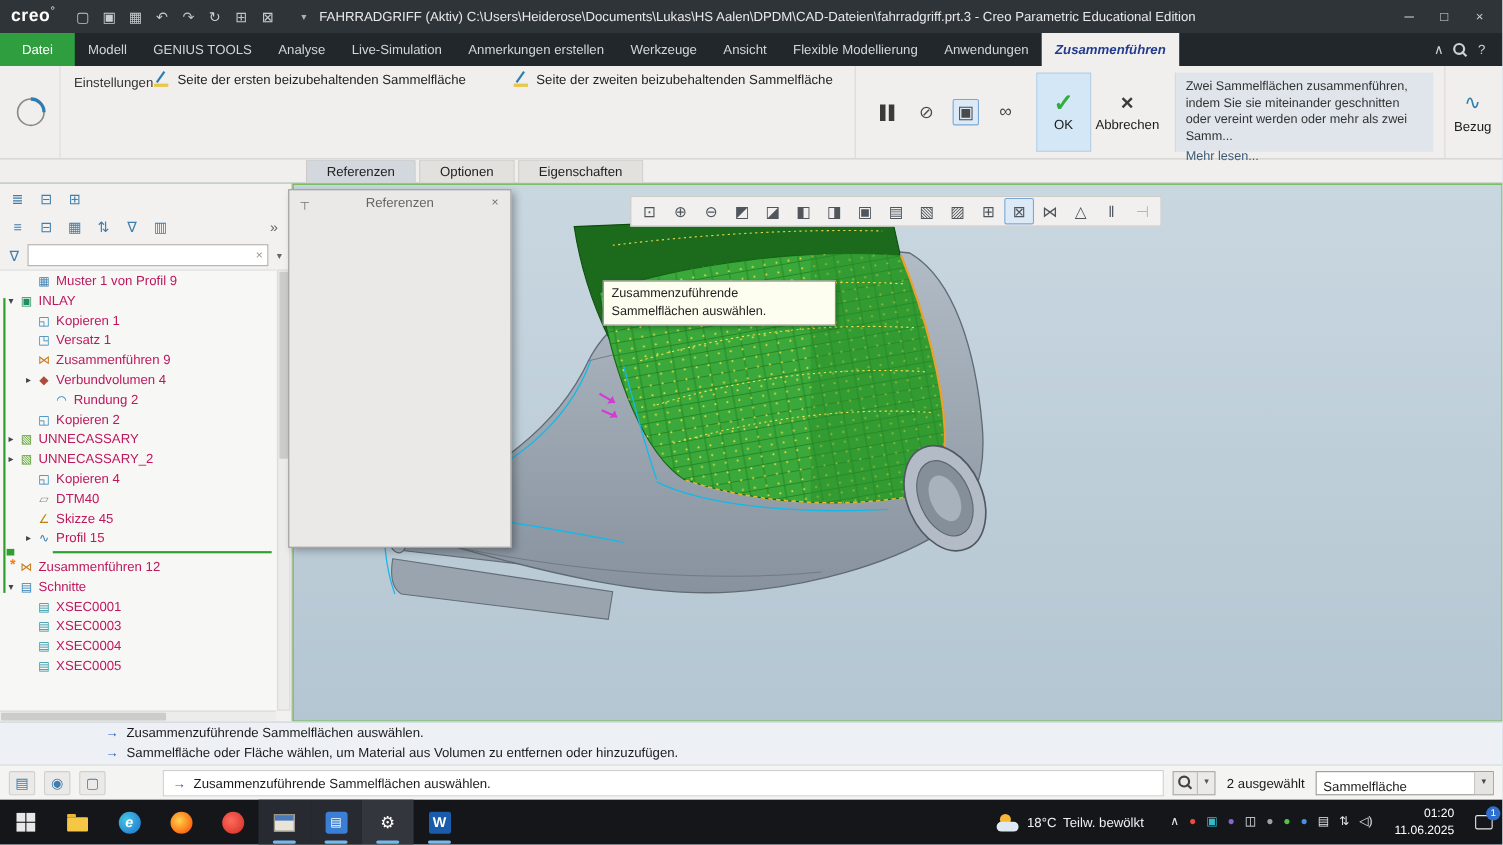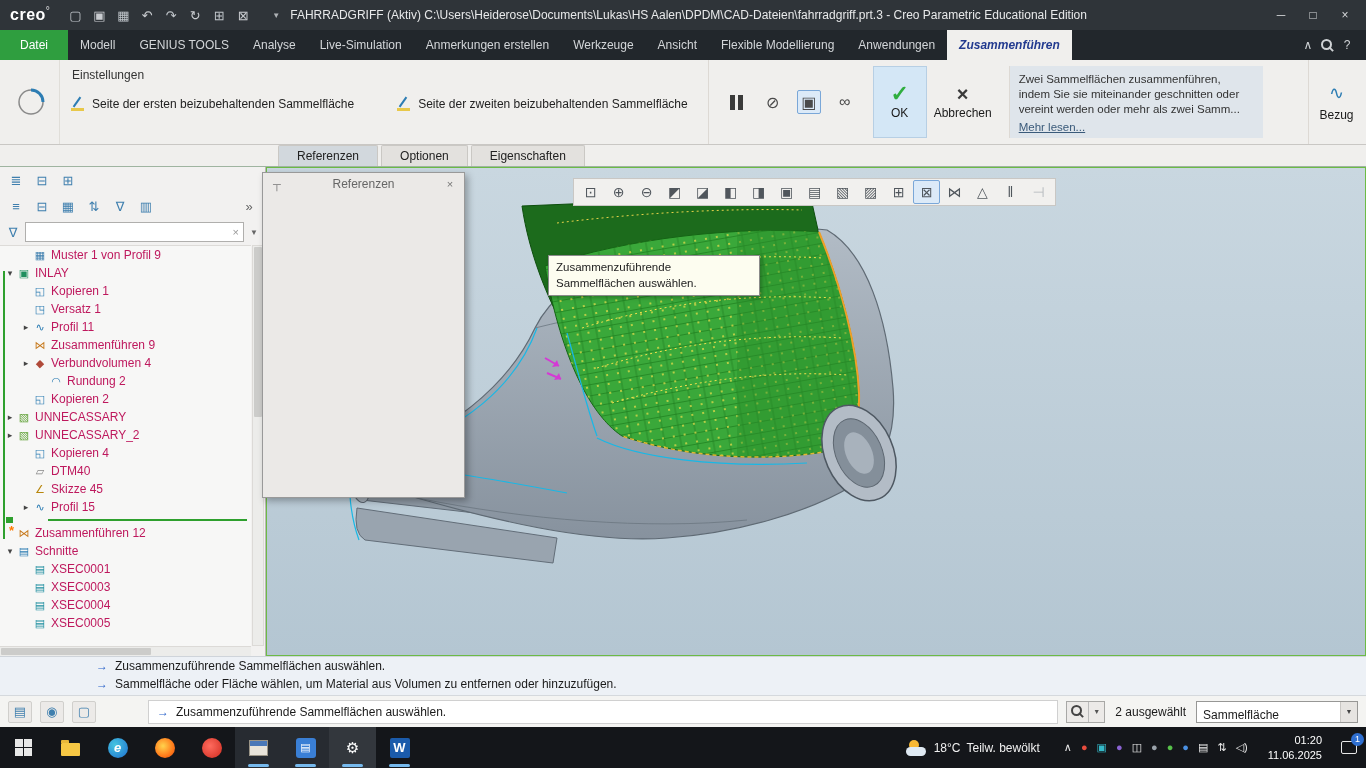--- a/index.html
+++ b/index.html
@@ -25,38 +25,38 @@
 .rtab.active{background:#f0efed;color:#223a8f;font-style:italic;font-weight:bold}
 .tabbar-right{margin-left:auto;display:flex;align-items:center;padding-right:6px}
 .tbico{width:26px;height:30px;display:flex;align-items:center;justify-content:center;color:#cfd2d5;font-size:12px}
 .mag{position:relative;width:13px;height:13px;display:inline-block}
 .mag::before{content:"";position:absolute;width:7px;height:7px;border:2px solid currentColor;border-radius:50%;left:0;top:0}
 .mag::after{content:"";position:absolute;width:6px;height:2px;background:currentColor;transform:rotate(45deg);left:7px;top:9px}
 
 
 .ribbon{height:85px;background:#f0efed;border-bottom:1px solid #c9c7c4;display:flex;align-items:stretch;padding:0 2px}
 .feat-cell{width:58px;display:flex;align-items:center;justify-content:center;border-right:1px solid #e0ded9}
-.settings-group{padding:4px 10px;display:flex;flex-direction:column}
+.settings-group{padding:4px 10px;display:flex;flex-direction:row}
 .group-title{font-size:12px;color:#333;margin:4px 0 14px 2px}
 .options-row{display:flex;gap:42px;align-items:flex-start}
 .opt{display:flex;align-items:center;gap:7px;color:#222;white-space:nowrap}
 .opt-icon{width:15px;height:15px;position:relative;display:inline-block}
 .opt-icon::before{content:"";position:absolute;left:6px;top:0;width:2px;height:12px;background:#2d7db3;transform:rotate(35deg)}
 .opt-icon::after{content:"";position:absolute;bottom:0;left:1px;right:1px;height:3px;background:#e8c84a}
 .mid-icons{display:flex;align-items:center;gap:12px;padding:0 16px;border-left:1px solid #ddd9d4;margin-left:10px}
 .mbtn{min-width:24px;height:24px;display:flex;align-items:center;justify-content:center;font-size:16px;color:#4a4a4a;border:1px solid transparent;border-radius:2px}
 .mbtn.active{background:#dceaf8;border-color:#7aa7d8}
 .mbtn.pause{gap:3px}
 .mbtn.pause::before,.mbtn.pause::after{content:"";width:5px;height:15px;background:#3a3a3a}
 .ok-block{width:54px;margin:6px 0;display:flex;flex-direction:column;align-items:center;justify-content:center;background:#d4e7f6;border:1px solid #b7cfe4;gap:2px}
 .okcheck{font-size:22px;font-weight:bold;color:#2fae3f;line-height:20px}
 .cancel-block{width:72px;margin:6px 0;display:flex;flex-direction:column;align-items:center;justify-content:center;gap:2px}
 .cancelx{font-size:20px;font-weight:bold;color:#3a3a3a;line-height:20px}
 .info-panel{width:254px;margin:6px 10px;background:#dfe5eb;padding:6px 9px;font-size:11.5px;color:#333;line-height:1.3;border-left:1px solid #ddd9d4}
-.info-link{display:inline-block;margin-top:3px;color:#3a5a7a;text-decoration:underline;cursor:pointer}
+.info-link{display:inline-block;margin-top:3px;color:#3a5a7a;cursor:pointer}
 .bezug-block{width:56px;display:flex;flex-direction:column;align-items:center;justify-content:center;gap:4px;border-left:1px solid #ddd9d4;margin-left:auto}
 .bezug-icon{font-size:18px;color:#2d7db3}
 
 
 .subtabs{height:22px;background:#f0efed;display:flex;align-items:flex-end;padding-left:278px;gap:3px;border-bottom:1px solid #9fb4a0}
 .stab{padding:3px 18px 3px;font-size:12px;color:#222;background:#e3e1de;border:1px solid #cac8c4;border-bottom:none;border-radius:2px 2px 0 0}
 .stab.active{background:#d2d8dd}
 
 
 .main{position:absolute;top:167px;left:0;width:1366px;height:489px;display:flex}
@@ -360,25 +360,20 @@
             <span class="ticon copy"></span>
             <span class="tlabel">Kopieren 1</span>
           </div>
 
           <div class="trow ind1">
             <span class="exp none"></span>
             <span class="ticon offset"></span>
             <span class="tlabel">Versatz 1</span>
           </div>
 
-          <div class="trow ind1">
-            <span class="exp closed"></span>
-            <span class="ticon profile"></span>
-            <span class="tlabel">Profil 11</span>
-          </div>
 
           <div class="trow ind1">
             <span class="exp none"></span>
             <span class="ticon merge"></span>
             <span class="tlabel">Zusammenführen 9</span>
           </div>
 
           <div class="trow ind1">
             <span class="exp closed"></span>
             <span class="ticon volume"></span>

